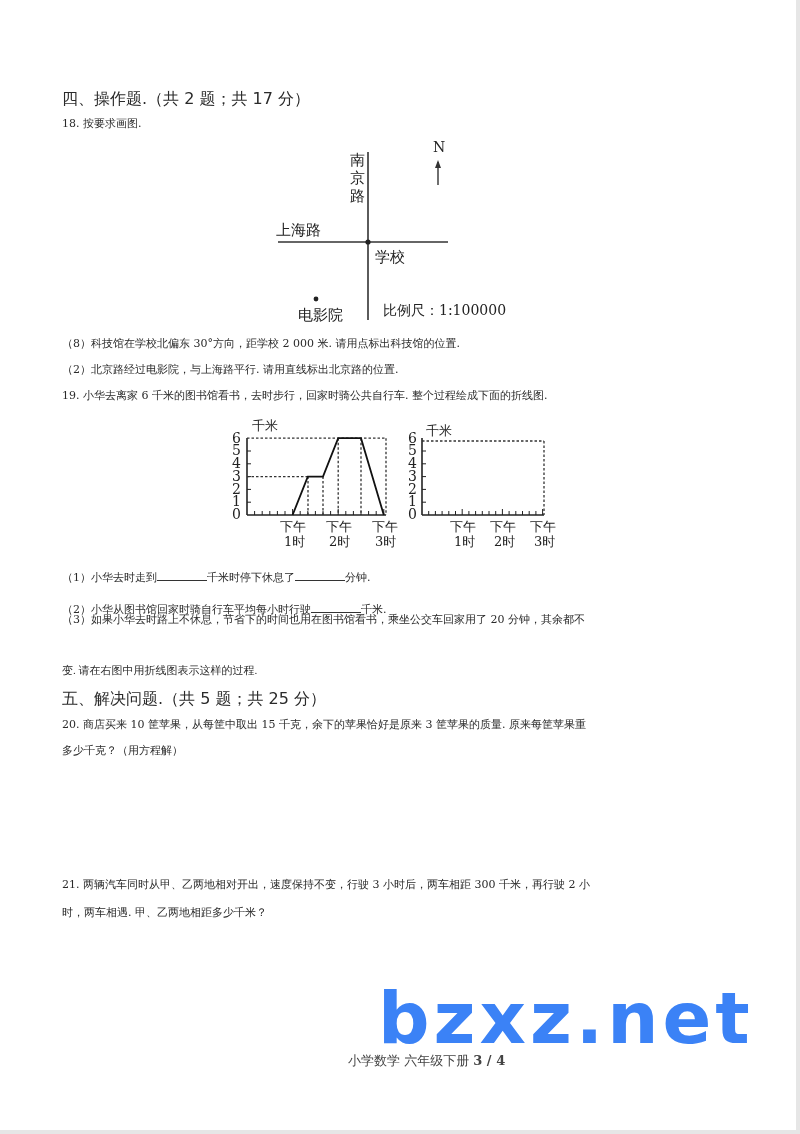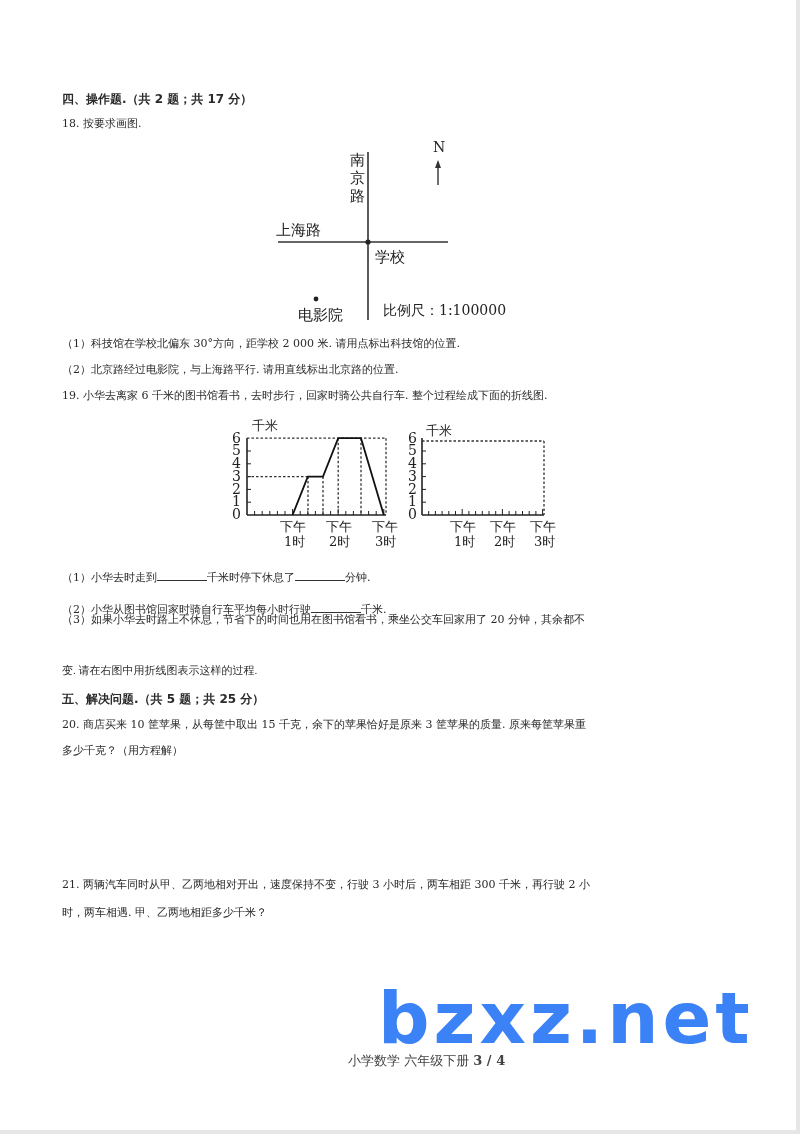--- a/index.html
+++ b/index.html
@@ -3,21 +3,21 @@
 <meta charset="utf-8">
 <style>
   html, body { margin: 0; padding: 0; }
   body {
     width: 800px; height: 1134px; background: #ffffff; position: relative; overflow: hidden;
     font-family: "DejaVu Serif", "Liberation Serif", serif; color: #2a2a2a;
   }
   .page-edge-right { position: absolute; top: 0; right: 0; width: 4px; height: 1134px; background: #e6e6e6; }
   .page-edge-bottom { position: absolute; left: 0; bottom: 0; width: 800px; height: 4px; background: #e6e6e6; }
   .line { position: absolute; left: 62px; font-size: 11px; line-height: 18px; white-space: nowrap; }
-  .bold { font-weight: bold; font-family: "DejaVu Sans", "Liberation Sans", sans-serif; font-size: 12px; }
+  .bold { font-weight: normal; font-family: "DejaVu Sans", "Liberation Sans", sans-serif; font-size: 16px; }
   .blank { display: inline-block; width: 50px; border-bottom: 1px solid #333; height: 14px; vertical-align: baseline; }
   svg text { font-family: "DejaVu Serif", "Liberation Serif", serif; fill: #222; }
   .map-wrap { position: absolute; left: 270px; top: 135px; width: 300px; height: 195px; }
   .chart1 { position: absolute; left: 222px; top: 410px; width: 190px; height: 145px; }
   .chart2 { position: absolute; left: 400px; top: 410px; width: 170px; height: 145px; }
   .watermark {
     position: absolute; left: 378px; top: 982px; font-family: "DejaVu Sans", "Liberation Sans", sans-serif;
     font-weight: bold; font-size: 72px; color: #3b82f6; letter-spacing: 4px; line-height: 72px;
   }
   .footer { position: absolute; left: 320px; top: 1052px; font-size: 13px; color: #444; white-space: nowrap; margin-left: 28px; }
@@ -49,21 +49,21 @@
     <text x="113" y="180" font-size="14">比例尺：1:100000</text>
 
     <g>
       <text x="163" y="17" font-size="14">N</text>
       <line x1="168" y1="27" x2="168" y2="50" stroke="#333" stroke-width="1.4"></line>
       <polygon points="168,25 165,33 171,33" fill="#333"></polygon>
     </g>
   </svg>
 </div>
 
-<div class="line" style="top:335px;">（1）科技馆在学校北偏东 30°方向，距学校 2 000 米. 请用点标出科技馆的位置.</div>
+<div class="line" style="top:335px;">（8）科技馆在学校北偏东 30°方向，距学校 2 000 米. 请用点标出科技馆的位置.</div>
 <div class="line" style="top:361px;">（2）北京路经过电影院，与上海路平行. 请用直线标出北京路的位置.</div>
 <div class="line" style="top:387px;">19. 小华去离家 6 千米的图书馆看书，去时步行，回家时骑公共自行车. 整个过程绘成下面的折线图.</div>
 
 <div class="chart1">
   <svg width="190" height="145" viewBox="0 0 190 145">
     <text x="30" y="20" font-size="13">千米</text>
 
     <g font-size="14">
       <text x="10" y="109">0</text>
       <text x="10" y="96">1</text>

